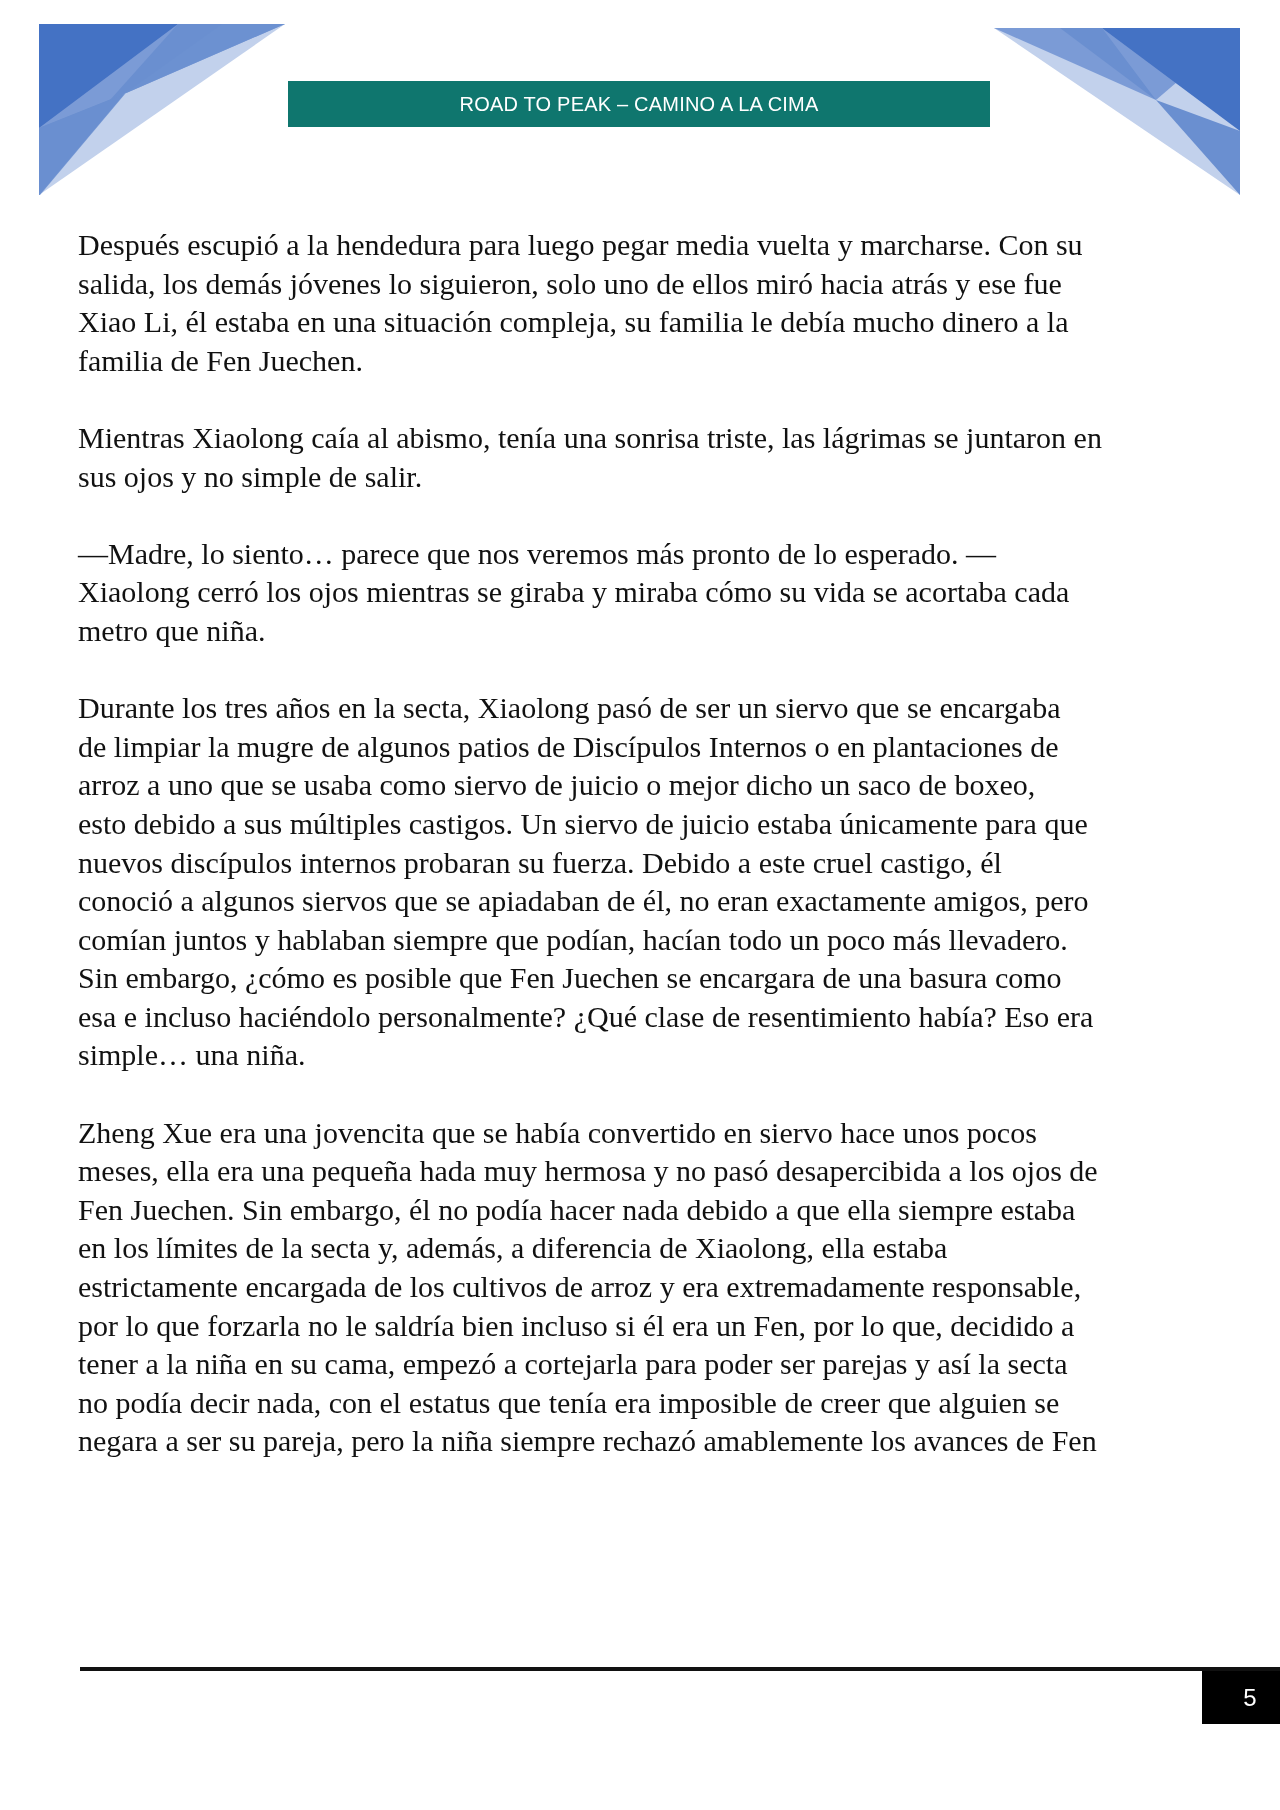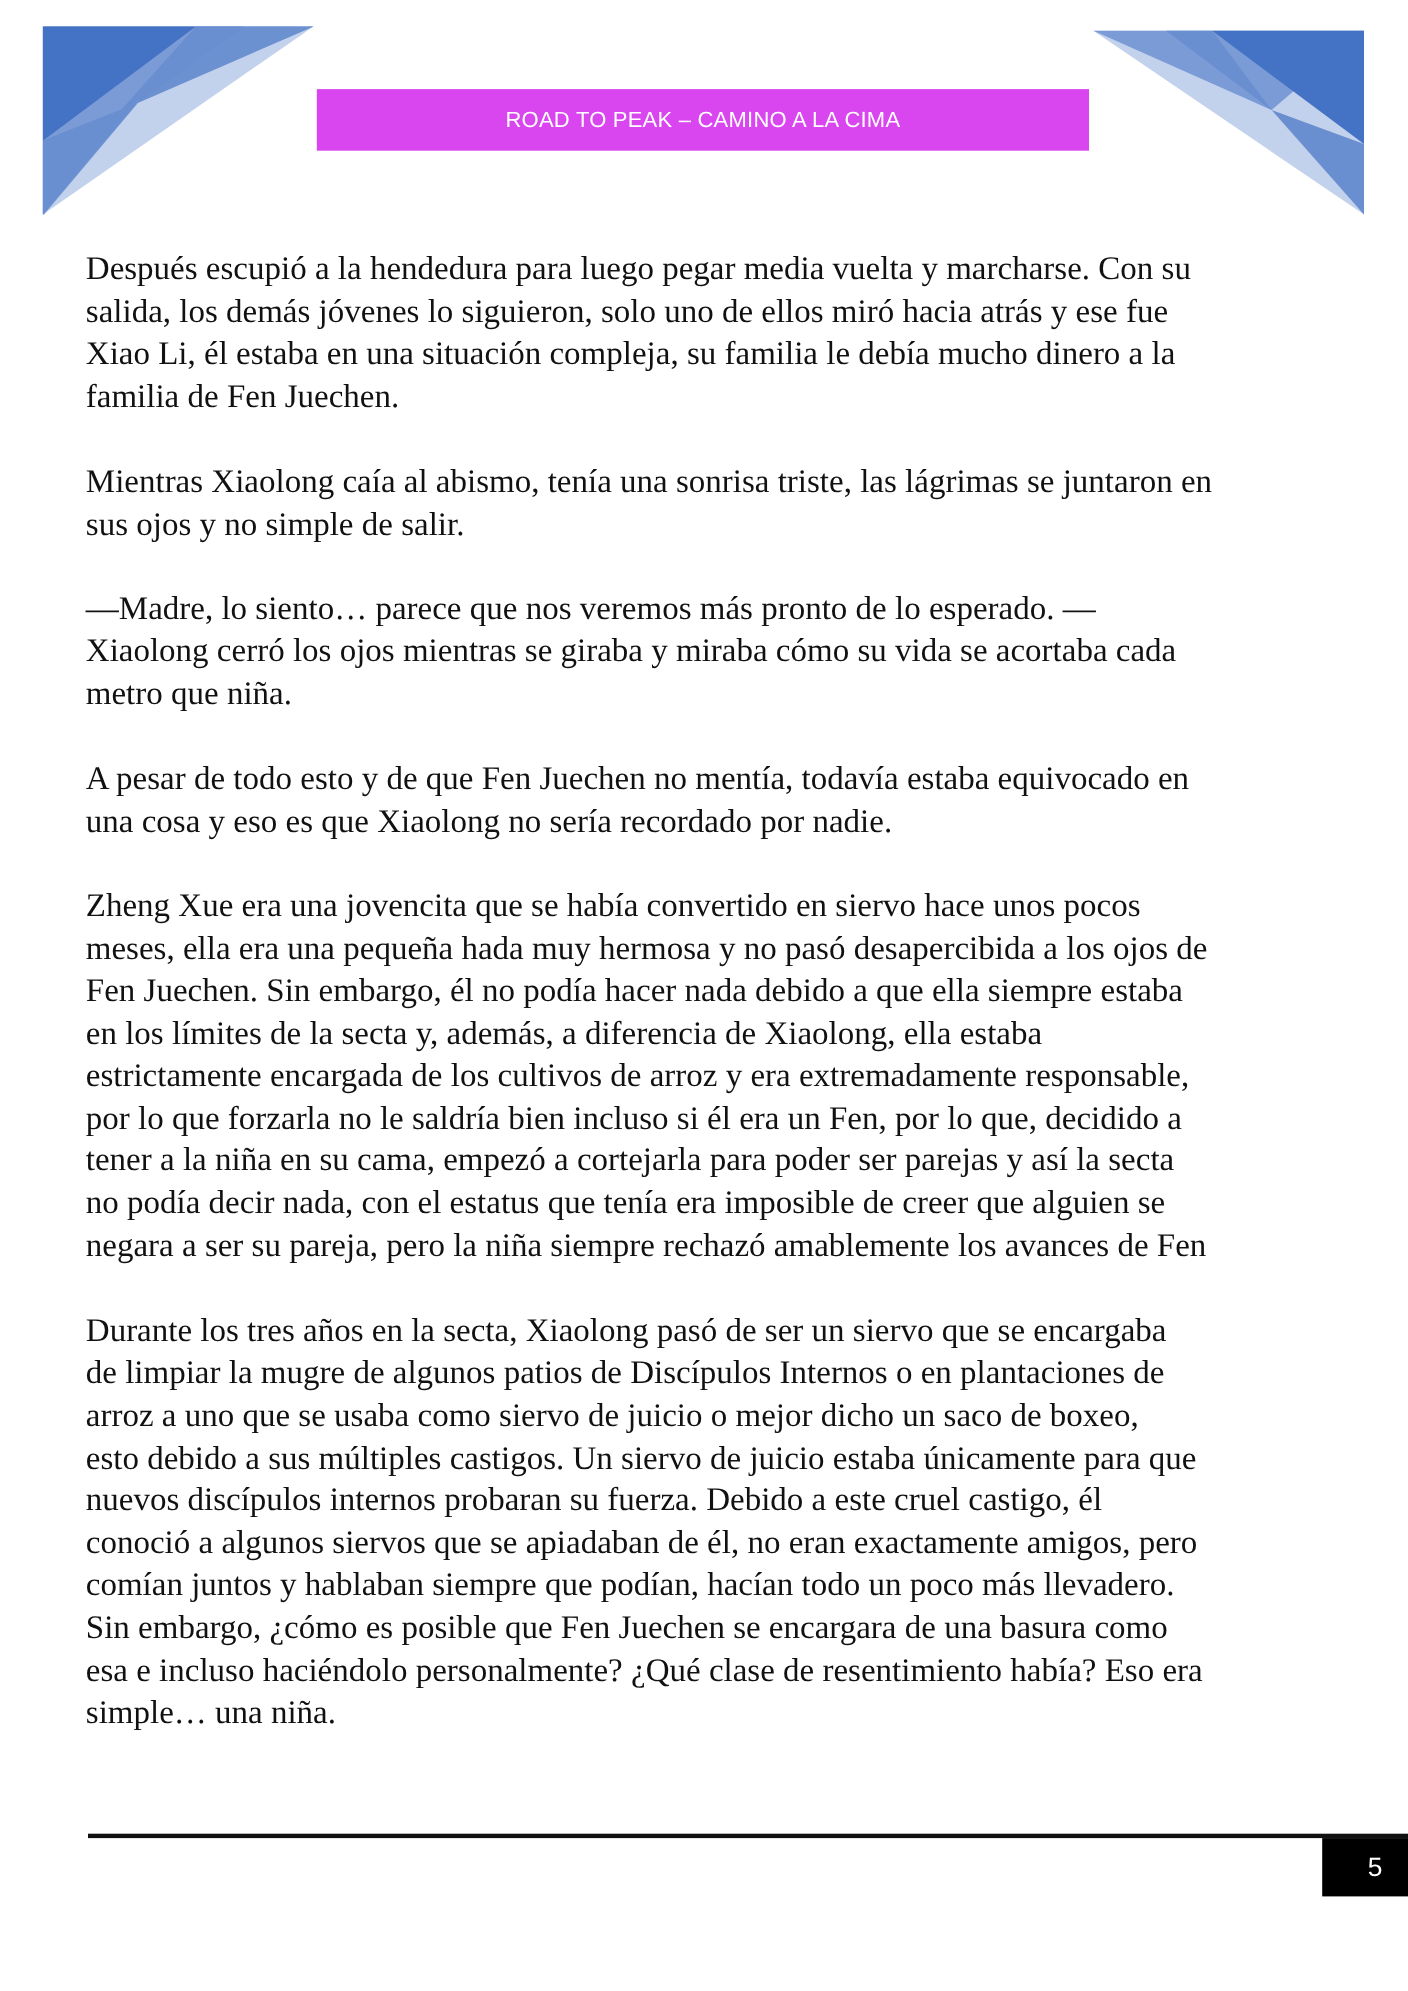--- a/index.html
+++ b/index.html
@@ -1,21 +1,21 @@
 <!DOCTYPE html>
 <html><head>
 <meta charset="utf-8">
 <style>
   html, body { margin: 0; padding: 0; background: #ffffff; }
   body { width: 1280px; height: 1810px; position: relative; overflow: hidden; }
   .corner { position: absolute; top: 0; }
   .corner svg { display: block; }
   .header-bar {
-    position: absolute; left: 288px; top: 81px; width: 702px; height: 56px;
-    background: #d946ef; color: #ffffff;
+    position: absolute; left: 288px; top: 81px; width: 702px; height: 46px;
+    background: #0f766e; color: #ffffff;
     font-family: "Liberation Sans", sans-serif; font-size: 20px;
     display: flex; align-items: center; justify-content: center;
     letter-spacing: 0.2px;
   }
   .body-text {
     position: absolute; left: 78px; top: 226px; width: 1140px;
     font-family: "Liberation Serif", serif; font-size: 30px; line-height: 38.6px;
     color: #111111;
   }
   .para { margin: 0 0 38.6px 0; white-space: pre-line; }
@@ -62,39 +62,37 @@
 <div class="body-text">
   <p class="para">Después escupió a la hendedura para luego pegar media vuelta y marcharse. Con su
 salida, los demás jóvenes lo siguieron, solo uno de ellos miró hacia atrás y ese fue
 Xiao Li, él estaba en una situación compleja, su familia le debía mucho dinero a la
 familia de Fen Juechen.</p>
   <p class="para">Mientras Xiaolong caía al abismo, tenía una sonrisa triste, las lágrimas se juntaron en
 sus ojos y no simple de salir.</p>
   <p class="para">—Madre, lo siento… parece que nos veremos más pronto de lo esperado. —
 Xiaolong cerró los ojos mientras se giraba y miraba cómo su vida se acortaba cada
 metro que niña.</p>
-  <p class="para">A pesar de todo esto y de que Fen Juechen no mentía, todavía estaba equivocado en
-una cosa y eso es que Xiaolong no sería recordado por nadie.</p>
-  <p class="para">Zheng Xue era una jovencita que se había convertido en siervo hace unos pocos
-meses, ella era una pequeña hada muy hermosa y no pasó desapercibida a los ojos de
-Fen Juechen. Sin embargo, él no podía hacer nada debido a que ella siempre estaba
-en los límites de la secta y, además, a diferencia de Xiaolong, ella estaba
-estrictamente encargada de los cultivos de arroz y era extremadamente responsable,
-por lo que forzarla no le saldría bien incluso si él era un Fen, por lo que, decidido a
-tener a la niña en su cama, empezó a cortejarla para poder ser parejas y así la secta
-no podía decir nada, con el estatus que tenía era imposible de creer que alguien se
-negara a ser su pareja, pero la niña siempre rechazó amablemente los avances de Fen</p>
   <p class="para">Durante los tres años en la secta, Xiaolong pasó de ser un siervo que se encargaba
 de limpiar la mugre de algunos patios de Discípulos Internos o en plantaciones de
 arroz a uno que se usaba como siervo de juicio o mejor dicho un saco de boxeo,
 esto debido a sus múltiples castigos. Un siervo de juicio estaba únicamente para que
 nuevos discípulos internos probaran su fuerza. Debido a este cruel castigo, él
 conoció a algunos siervos que se apiadaban de él, no eran exactamente amigos, pero
 comían juntos y hablaban siempre que podían, hacían todo un poco más llevadero.
 Sin embargo, ¿cómo es posible que Fen Juechen se encargara de una basura como
 esa e incluso haciéndolo personalmente? ¿Qué clase de resentimiento había? Eso era
 simple… una niña.</p>
+  <p class="para">Zheng Xue era una jovencita que se había convertido en siervo hace unos pocos
+meses, ella era una pequeña hada muy hermosa y no pasó desapercibida a los ojos de
+Fen Juechen. Sin embargo, él no podía hacer nada debido a que ella siempre estaba
+en los límites de la secta y, además, a diferencia de Xiaolong, ella estaba
+estrictamente encargada de los cultivos de arroz y era extremadamente responsable,
+por lo que forzarla no le saldría bien incluso si él era un Fen, por lo que, decidido a
+tener a la niña en su cama, empezó a cortejarla para poder ser parejas y así la secta
+no podía decir nada, con el estatus que tenía era imposible de creer que alguien se
+negara a ser su pareja, pero la niña siempre rechazó amablemente los avances de Fen</p>
 </div>
 
 <div class="footer-rule"></div>
 <div class="page-box">
   <span>5</span>
 </div>
 
 </body></html>

